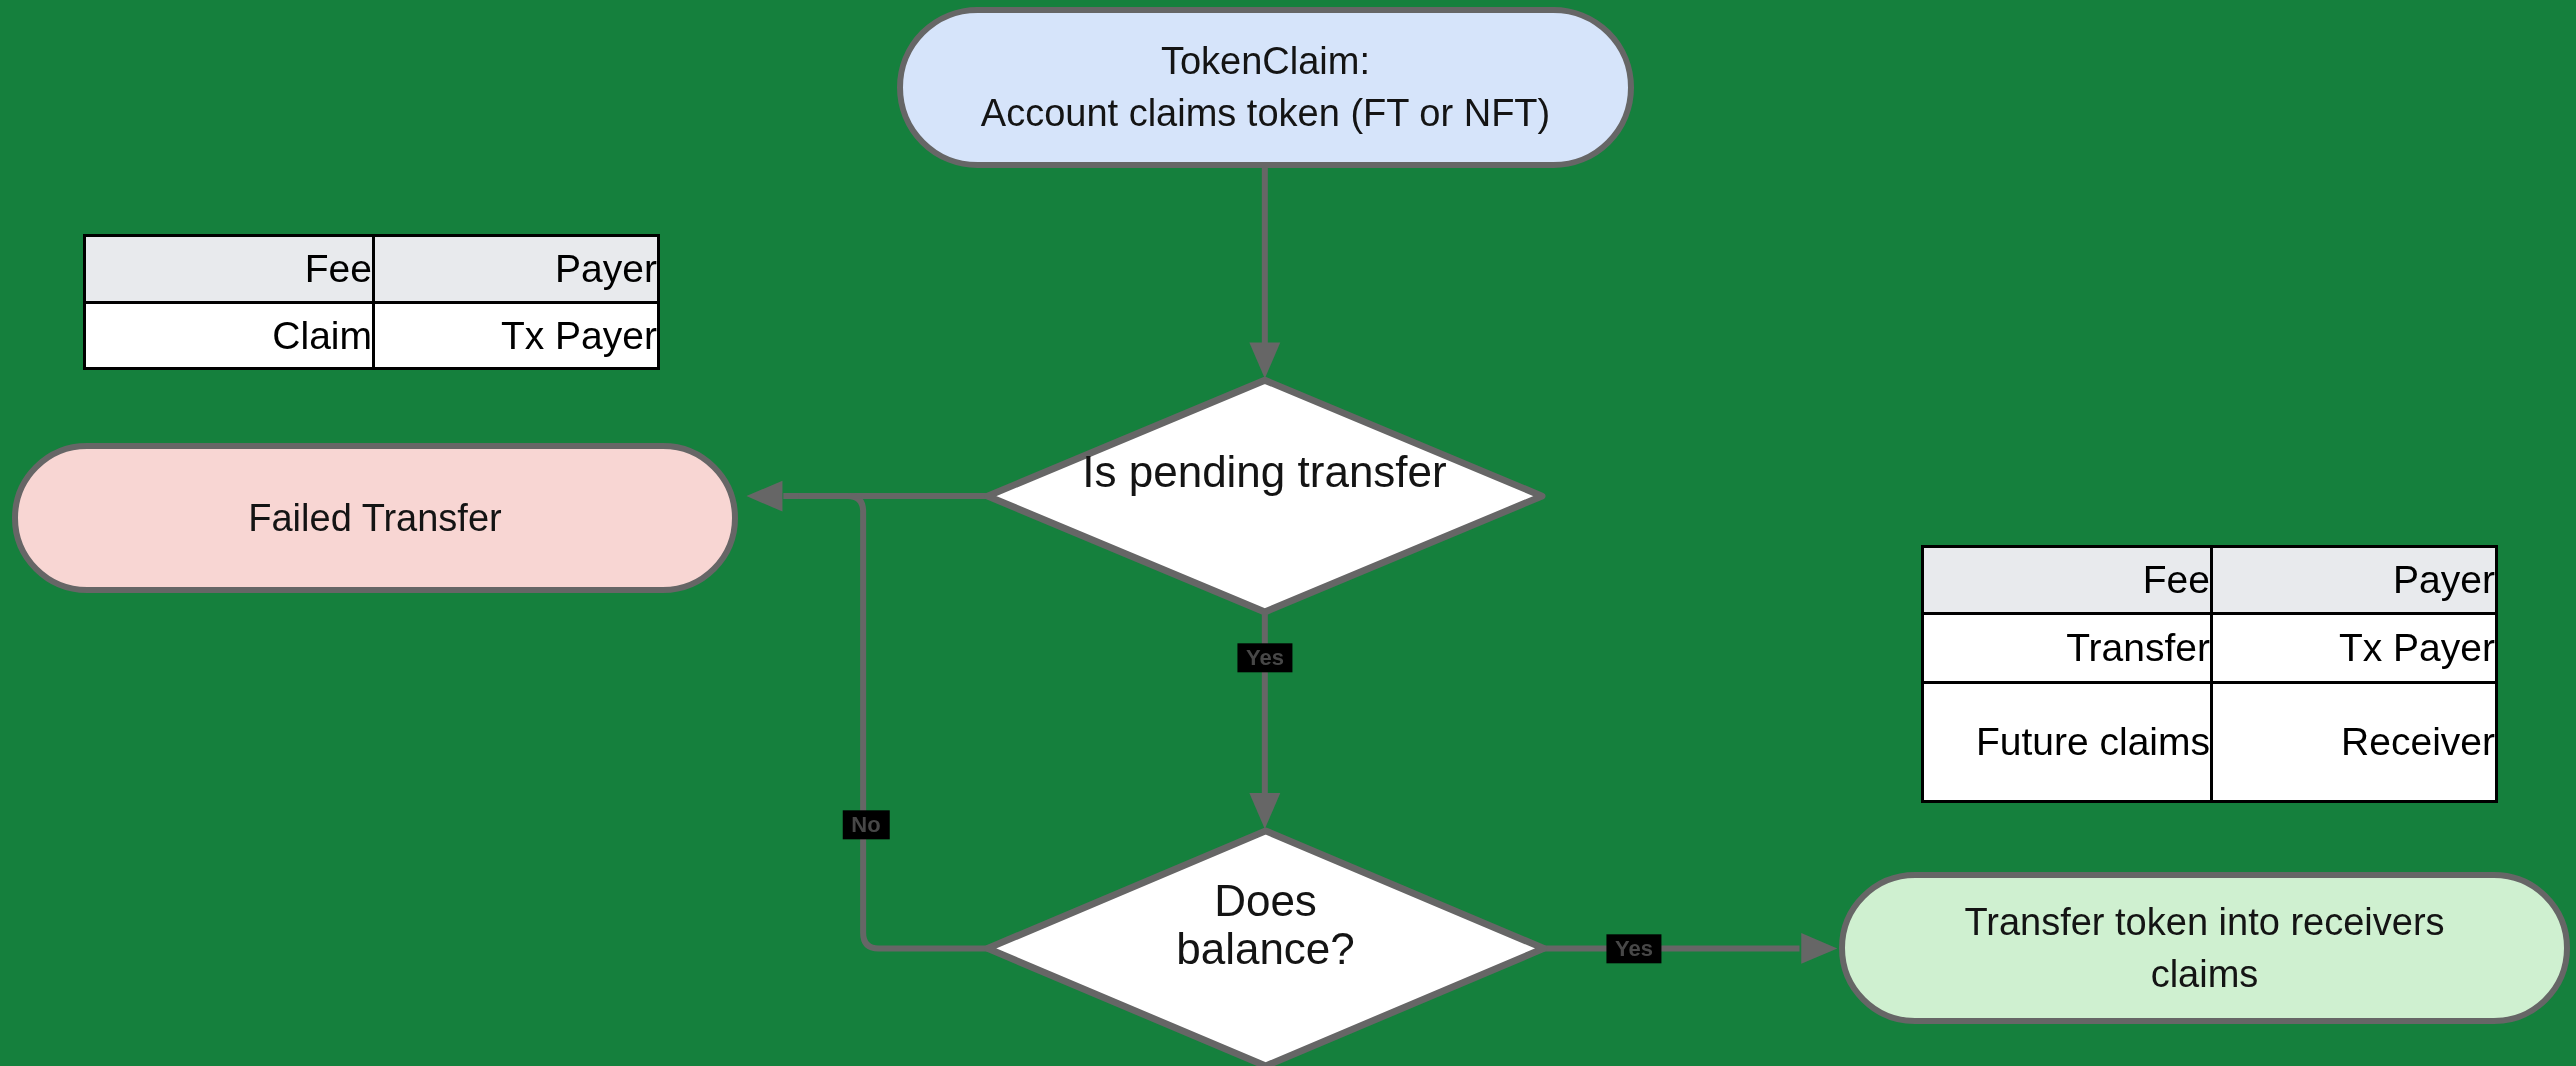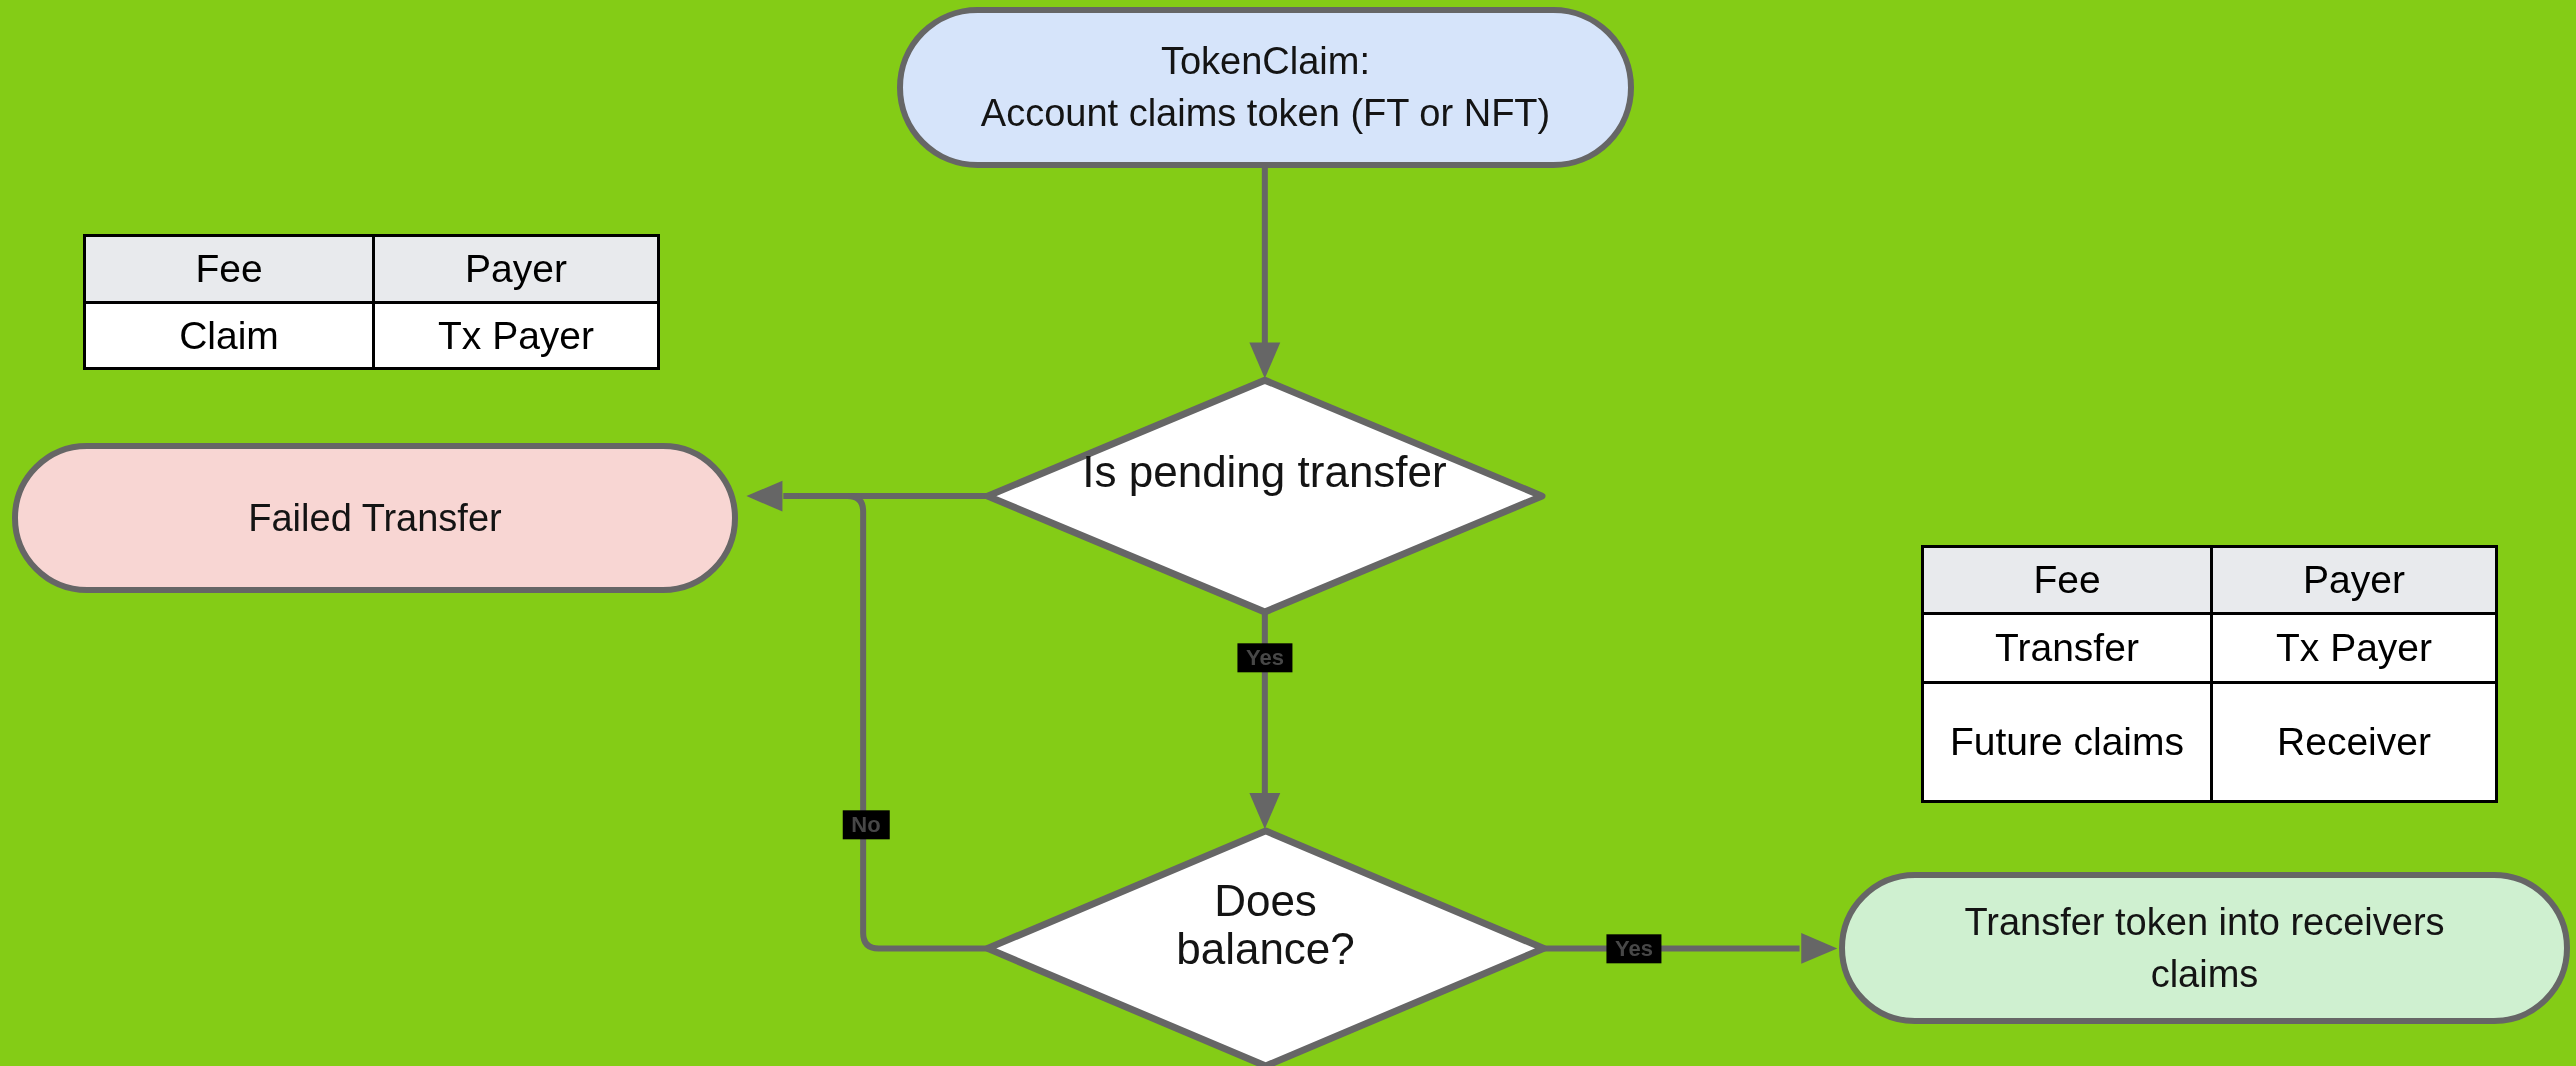--- a/index.html
+++ b/index.html
@@ -1,17 +1,17 @@
 <!DOCTYPE html>
 <html style="font-size:13.7px"><head>
 <meta charset="utf-8">
 <style>
   html,body{margin:0;padding:0;background:#000;}
   .canvas{
-    position:relative;width:2576px;height:1066px;background:#84cc16;
+    position:relative;width:2576px;height:1066px;background:#15803d;
     font-family:"Liberation Sans",sans-serif;overflow:hidden;
   }
   .canvas svg{position:absolute;left:0;top:0;}
   .node{
     position:absolute;display:flex;flex-direction:column;align-items:center;justify-content:center;
     border:6px solid #666666;color:#141414;font-size:38px;line-height:52px;text-align:center;
     box-sizing:border-box;
   }
   .node span{display:block;}
   .start{left:897px;top:6.9px;width:737px;height:161px;border-radius:81px;background:#d6e4fa;}
@@ -23,21 +23,21 @@
   .d2{left:1008px;top:877px;width:515px;}
   .edge-label{
     position:absolute;transform:translate(-50%,-50%);background:#000000;color:#474747;
     font-weight:bold;font-size:22px;padding:1.7px 8.6px;white-space:nowrap;
   }
   .yes1{left:1265px;top:658px;}
   .no1{left:866px;top:825px;}
   .yes2{left:1634px;top:949px;}
   table.tbl{
     position:absolute;border-collapse:collapse;background:#ffffff;color:#000000;
-    font-size:39px;text-align:center;table-layout:fixed;
+    font-size:39px;text-align:right;table-layout:fixed;
   }
   .tbl td{border:3.4px solid #000000;padding:0;vertical-align:middle;}
   .tbl .hdr td{background:#e8eaed;}
   .tbl-claim{left:83px;top:234px;}
   .tbl-transfer{left:1921px;top:545px;}
 </style>
 </head>
 <body>
 
 <div class="canvas">

